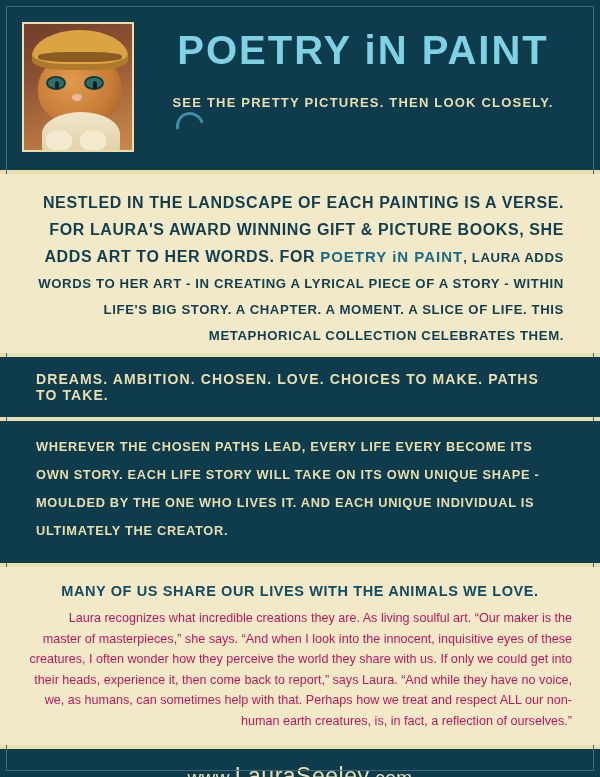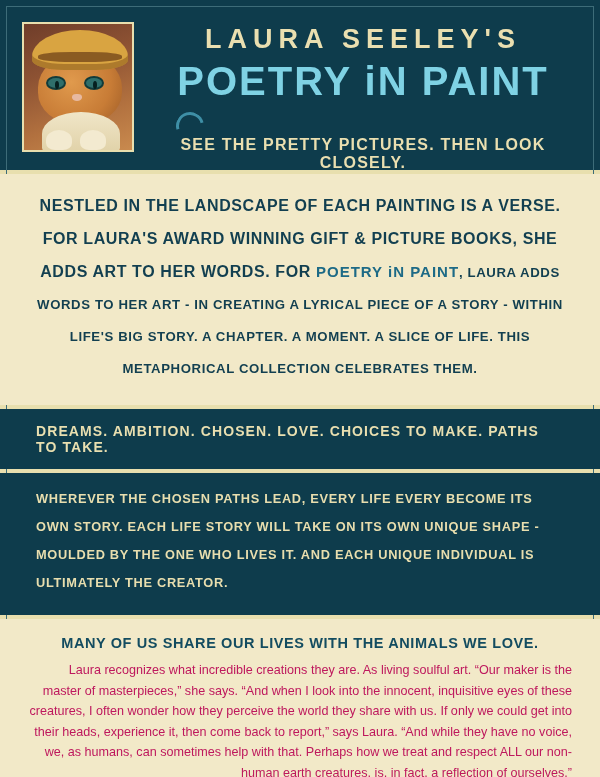--- a/index.html
+++ b/index.html
@@ -128,24 +128,24 @@
   .title-line2 {
     color: #7fd2e4;
     font-size: 40px;
     letter-spacing: 2px;
     font-weight: bold;
     margin-top: 4px;
     font-family: "Liberation Sans", sans-serif;
   }
   .subtitle {
     color: #eadfb0;
-    font-size: 16px;
+    font-size: 13px;
     letter-spacing: 1.2px;
     font-weight: bold;
-    margin-top: 32px;
+    margin-top: 22px;
     text-align: center;
   }
   .swirl {
     position: absolute;
     left: 176px;
     top: 112px;
     width: 22px; height: 22px;
     border: 3px solid #3e8fa6;
     border-radius: 50%;
     border-right-color: transparent;
@@ -164,27 +164,27 @@
   }
   .band-dark {
     background: #0e3c4c;
   }
   .rule {
     height: 4px;
     background: #e8dfae;
   }
 
   .para1 {
-    padding: 16px 36px 20px 36px;
+    padding: 16px 36px 4px 36px;
     font-size: 13.2px;
-    line-height: 32px;
+    line-height: 26px;
     letter-spacing: .6px;
     color: #123f50;
     font-weight: bold;
-    text-align: center;
+    text-align: right;
   }
   .para1 .pip {
     color: #1d6a86;
     font-size: 15px;
     letter-spacing: 1px;
   }
   .para1 .drop {
     font-size: 16px;
   }
 
@@ -256,21 +256,20 @@
       <div class="cat-eye r">
           <div class="cat-pupil"></div>
         </div>
       <div class="cat-nose"></div>
       <div class="cat-chest"></div>
       <div class="cat-paw l"></div>
       <div class="cat-paw r"></div>
     </div>
 
     <div class="header-text">
-      <div class="title-line1">LAURA SEELEY'S</div>
       <div class="title-line2">POETRY iN PAINT</div>
       <div class="subtitle">SEE THE PRETTY PICTURES.  THEN LOOK CLOSELY.</div>
     </div>
     <div class="swirl"></div>
   </div>
 
   <div class="rule"></div>
 
   <div class="band band-cream">
     <div class="para1">

